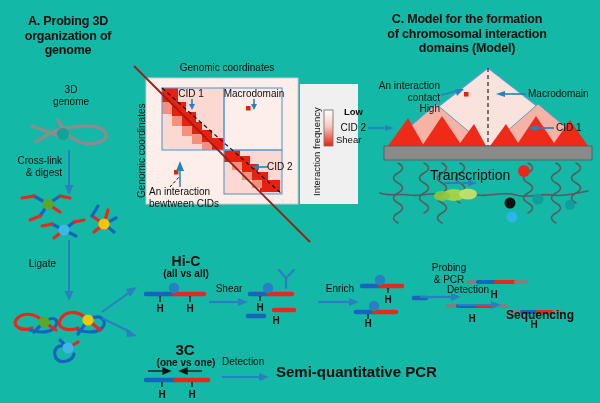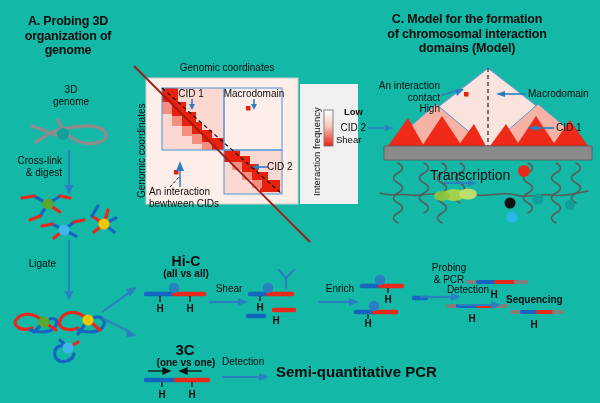--- a/index.html
+++ b/index.html
@@ -492,21 +492,21 @@
   <div class="abs lbl" style="left:438px;top:284px;width:60px;">
     <div>Detection</div>
   </div>
 
   <div class="abs" style="left:458px;top:300px;">
     <svg width="44" height="10" viewBox="0 0 44 10">
       <line x1="0" y1="5" x2="34" y2="5" stroke="#2a7fc1" stroke-width="2.2"></line>
       <polygon points="43,5 33,1 33,9" fill="#2a7fc1"></polygon>
     </svg>
   </div>
-  <div class="abs lbl-l bold" style="left:506px;top:294px;width:94px;font-size:10px;">
+  <div class="abs lbl-l bold" style="left:506px;top:310px;width:94px;font-size:12px;">
     <div>Sequencing</div>
   </div>
 
   <div class="abs lbl bold" style="left:148px;top:344px;width:74px;font-size:15px;">
     <div>3C</div>
   </div>
   <div class="abs lbl bold" style="left:140px;top:357px;width:92px;font-size:10px;">
     <div>(one vs one)</div>
   </div>
 

